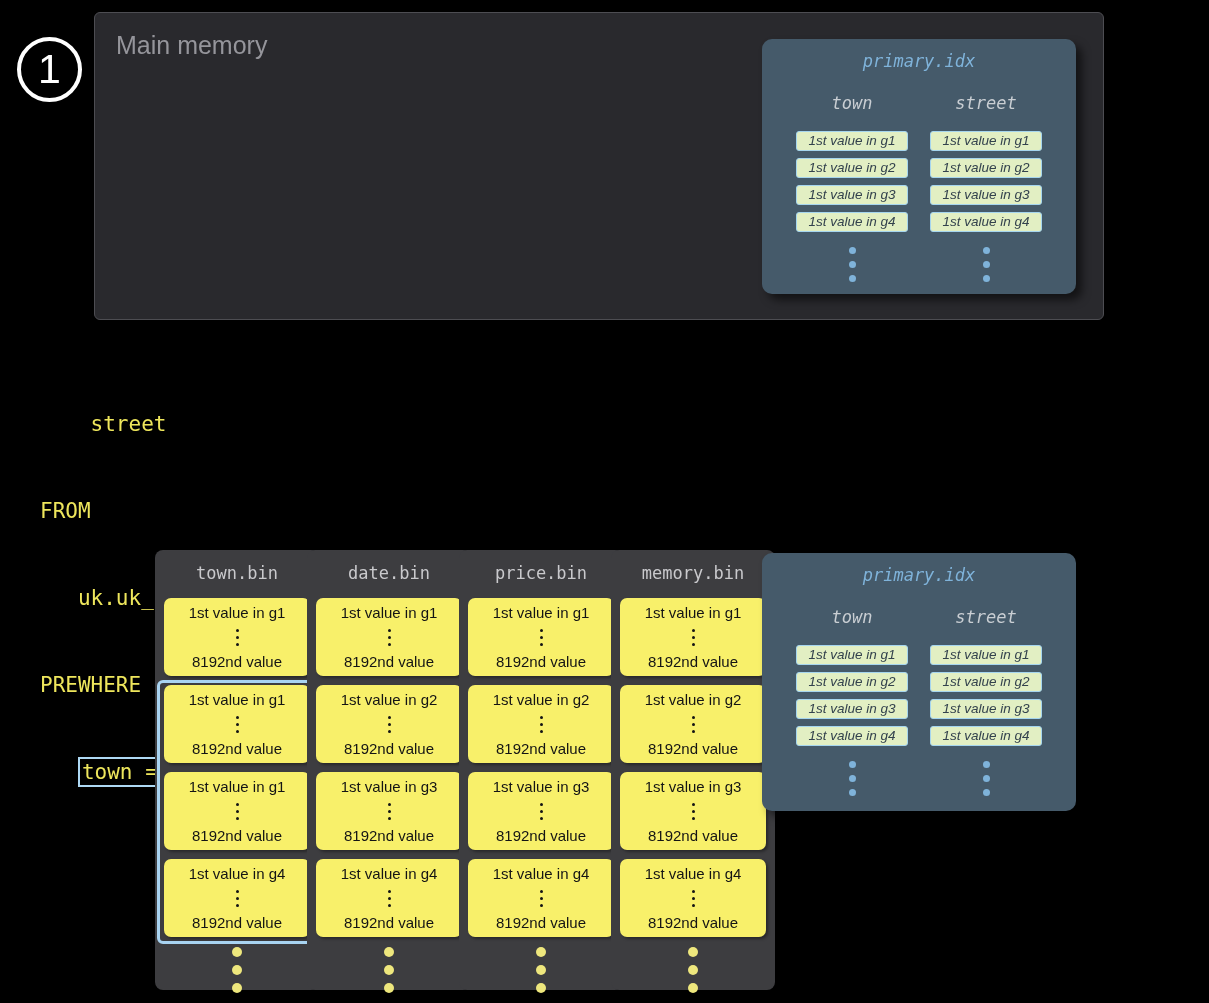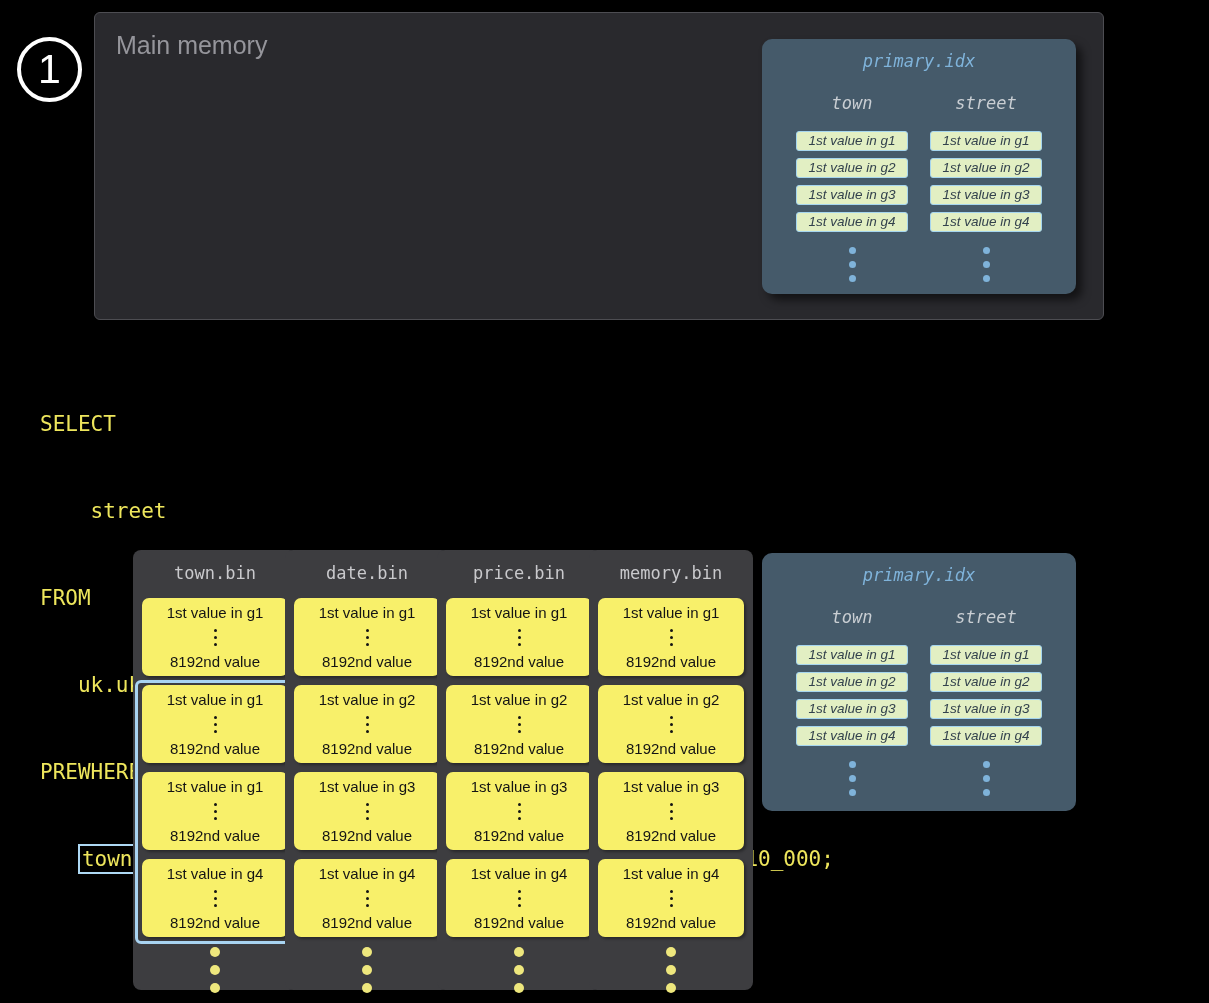--- a/index.html
+++ b/index.html
@@ -34,21 +34,21 @@
   .bdot { width:7px; height:7px; border-radius:50%; background:#7fb3da; }
 
   
   .sql { position:absolute; left:40px; top:352px; font-family:"DejaVu Sans Mono", monospace;
     font-size:21px; line-height:29px; color:#eee65c; white-space:pre; }
   .sql-line { height:29px; }
   .sql-highlight { border:2px solid #aed9f4; padding:1px 4px 1px 2px; }
 
   
   .bin-col { position:absolute; top:550px; width:164px; height:440px; background:#3d3d40;
-    border-radius:8px; box-sizing:border-box; }
+    border-radius:8px; box-sizing:border-box;margin-left:22px; }
   .bin-col-0 { left:133px; } .bin-col-1 { left:285px; } .bin-col-2 { left:437px; } .bin-col-3 { left:589px; }
   .bin-title { text-align:center; margin-top:13px; font-family:"DejaVu Sans Mono", monospace;
     font-size:17px; color:#c9c9cc; }
   .granules { margin-top:15px; padding:0 9px; }
   .granule { height:78px; margin-bottom:9px; background:#f8f06a; border-radius:7px;
     display:flex; flex-direction:column; align-items:center; justify-content:space-between;
     padding:6px 0; box-sizing:border-box; color:#141414; font-size:15px;
     box-shadow:2px 2px 3px rgba(0,0,0,0.35); }
   .g-dots { display:flex; flex-direction:column; gap:4px; }
   .g-dot { width:3px; height:3px; border-radius:50%; background:#141414; }
@@ -95,21 +95,20 @@
         <div class="bdots">
             <div class="bdot"></div>
             <div class="bdot"></div>
             <div class="bdot"></div>
           </div>
       </div>
     </div>
   </div>
 
   <div class="sql">
-    <div class="sql-line">SELECT</div>
     <div class="sql-line">    street</div>
     <div class="sql-line">FROM</div>
     <div class="sql-line">   uk.uk_price_paid_simple</div>
     <div class="sql-line">PREWHERE</div>
     <div class="sql-line"><span>   </span><span class="sql-highlight">town = 'LONDON'</span><span> AND date &gt; '2024-12-31' AND price &lt; 10_000;</span></div>
   </div>
 
   <div class="bin-col bin-col-0">
     <div class="bin-title">town.bin</div>
     <div class="granules">

